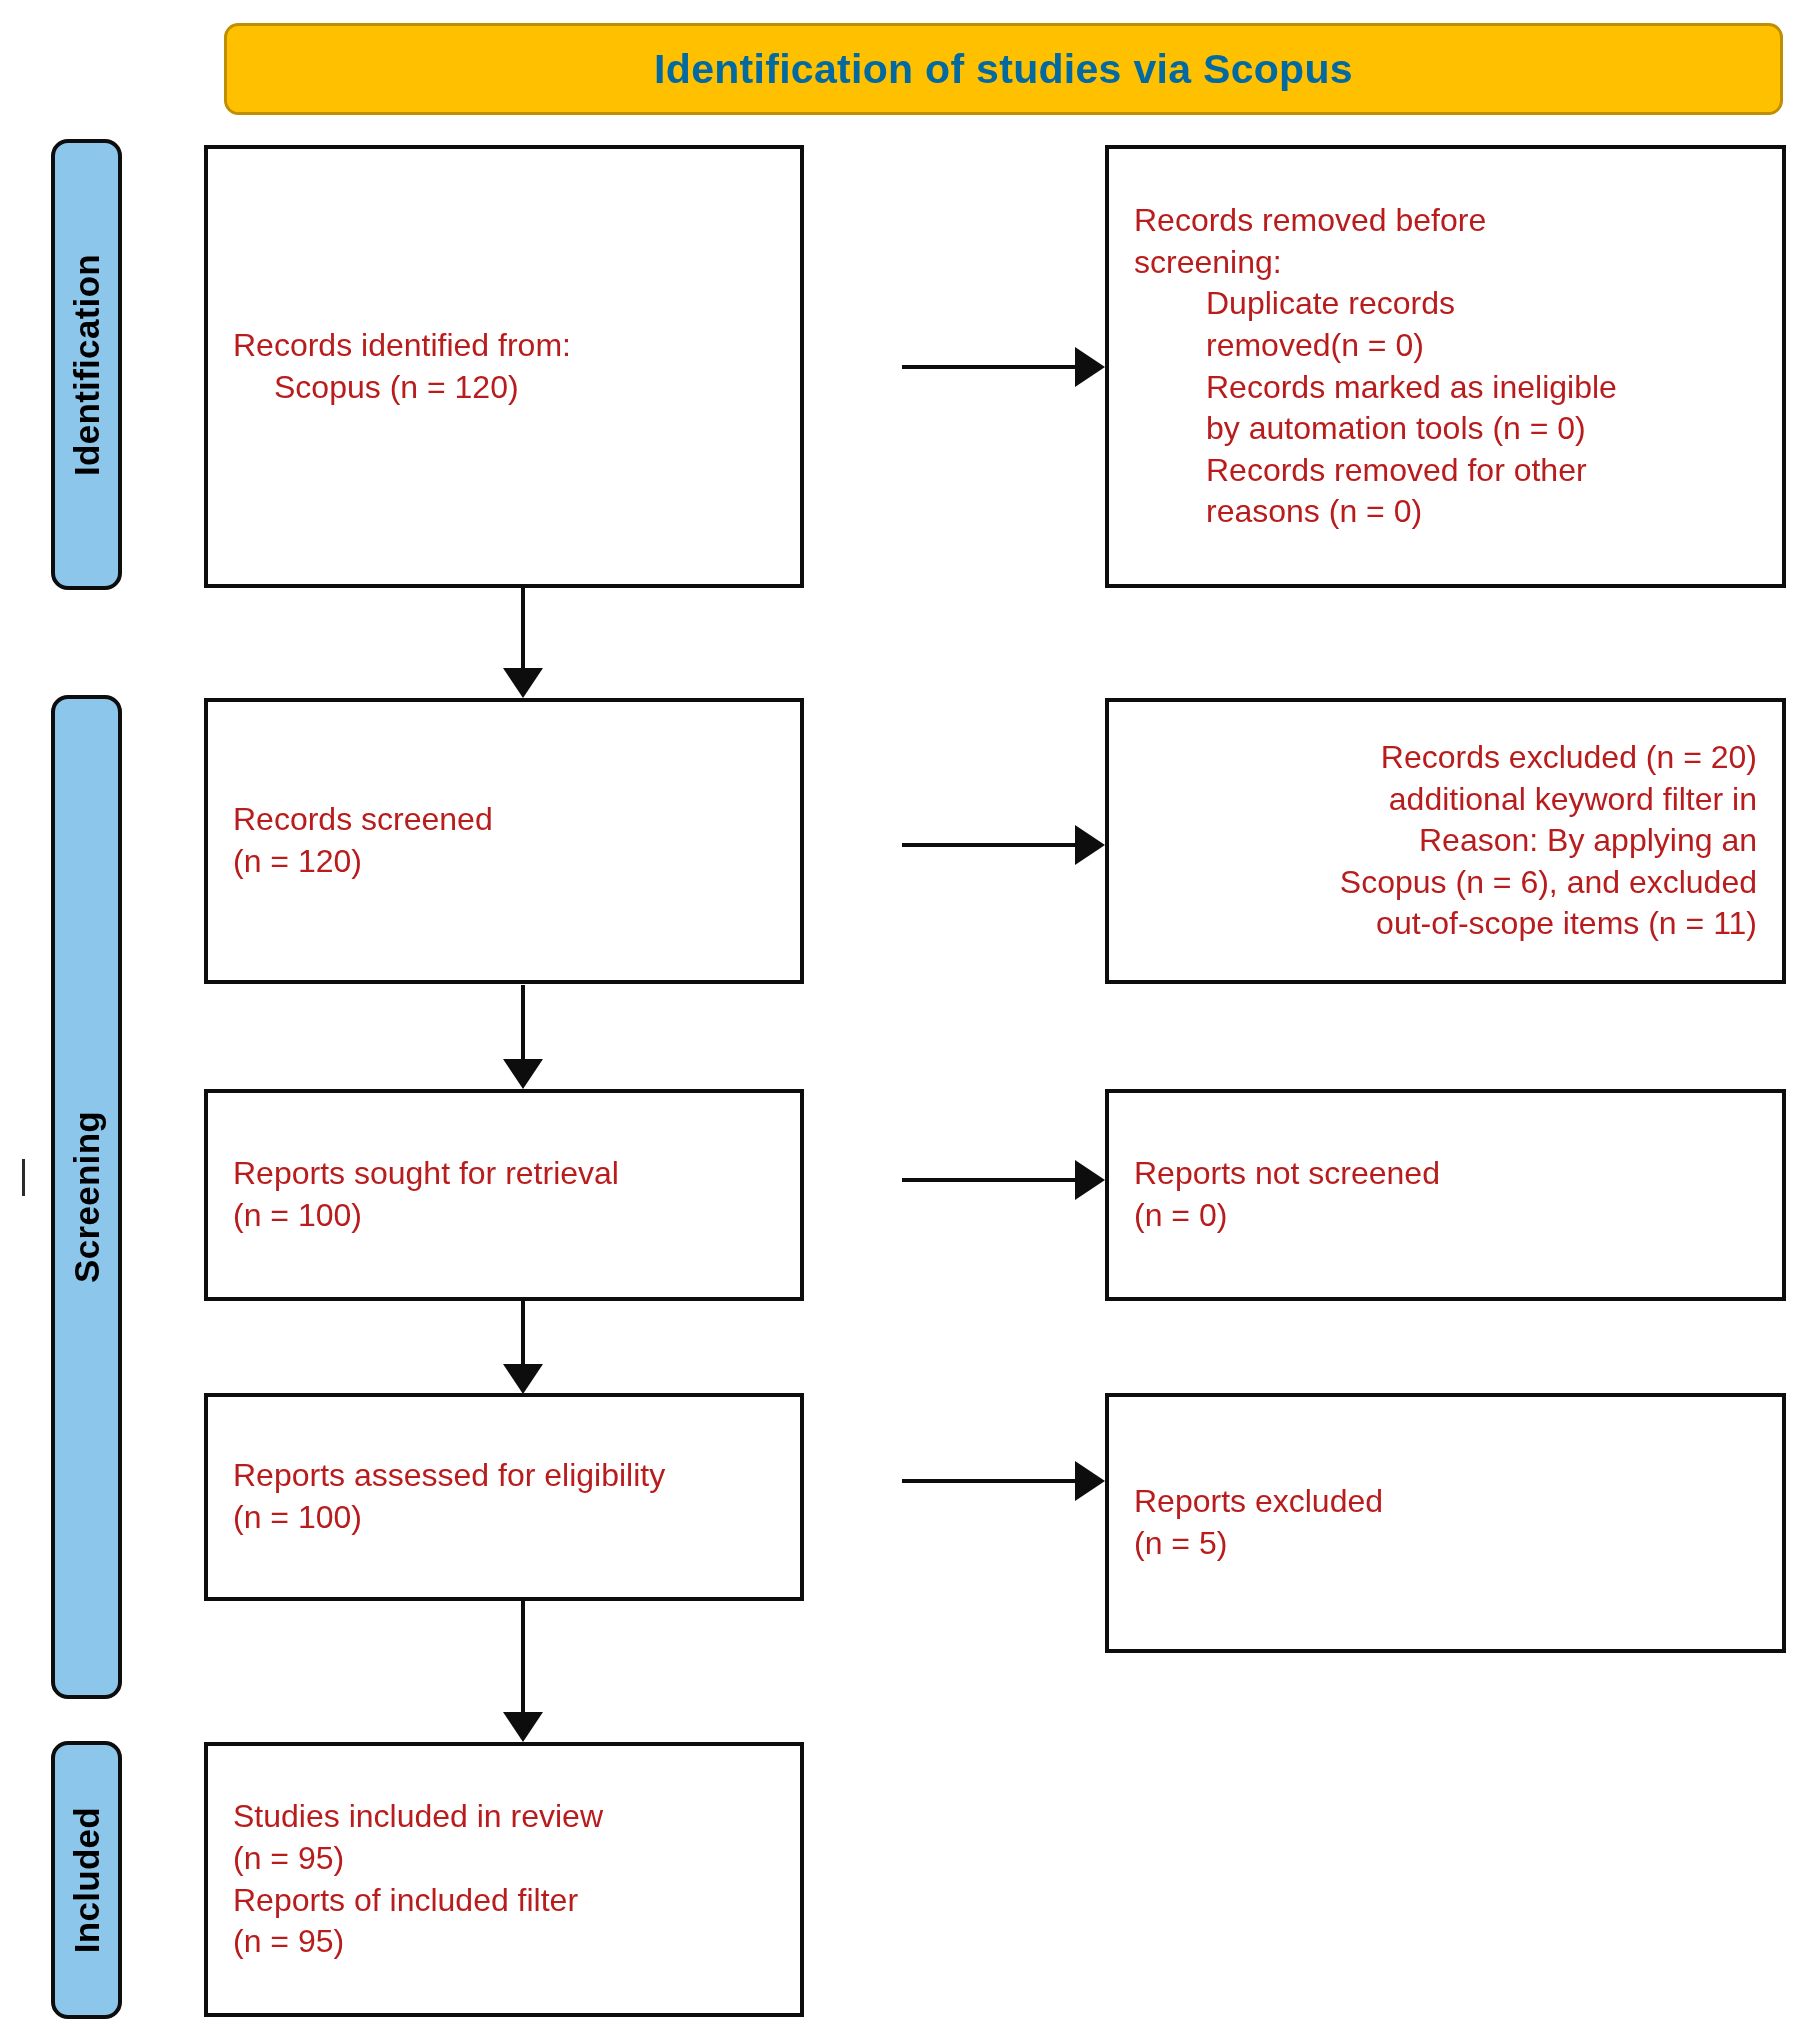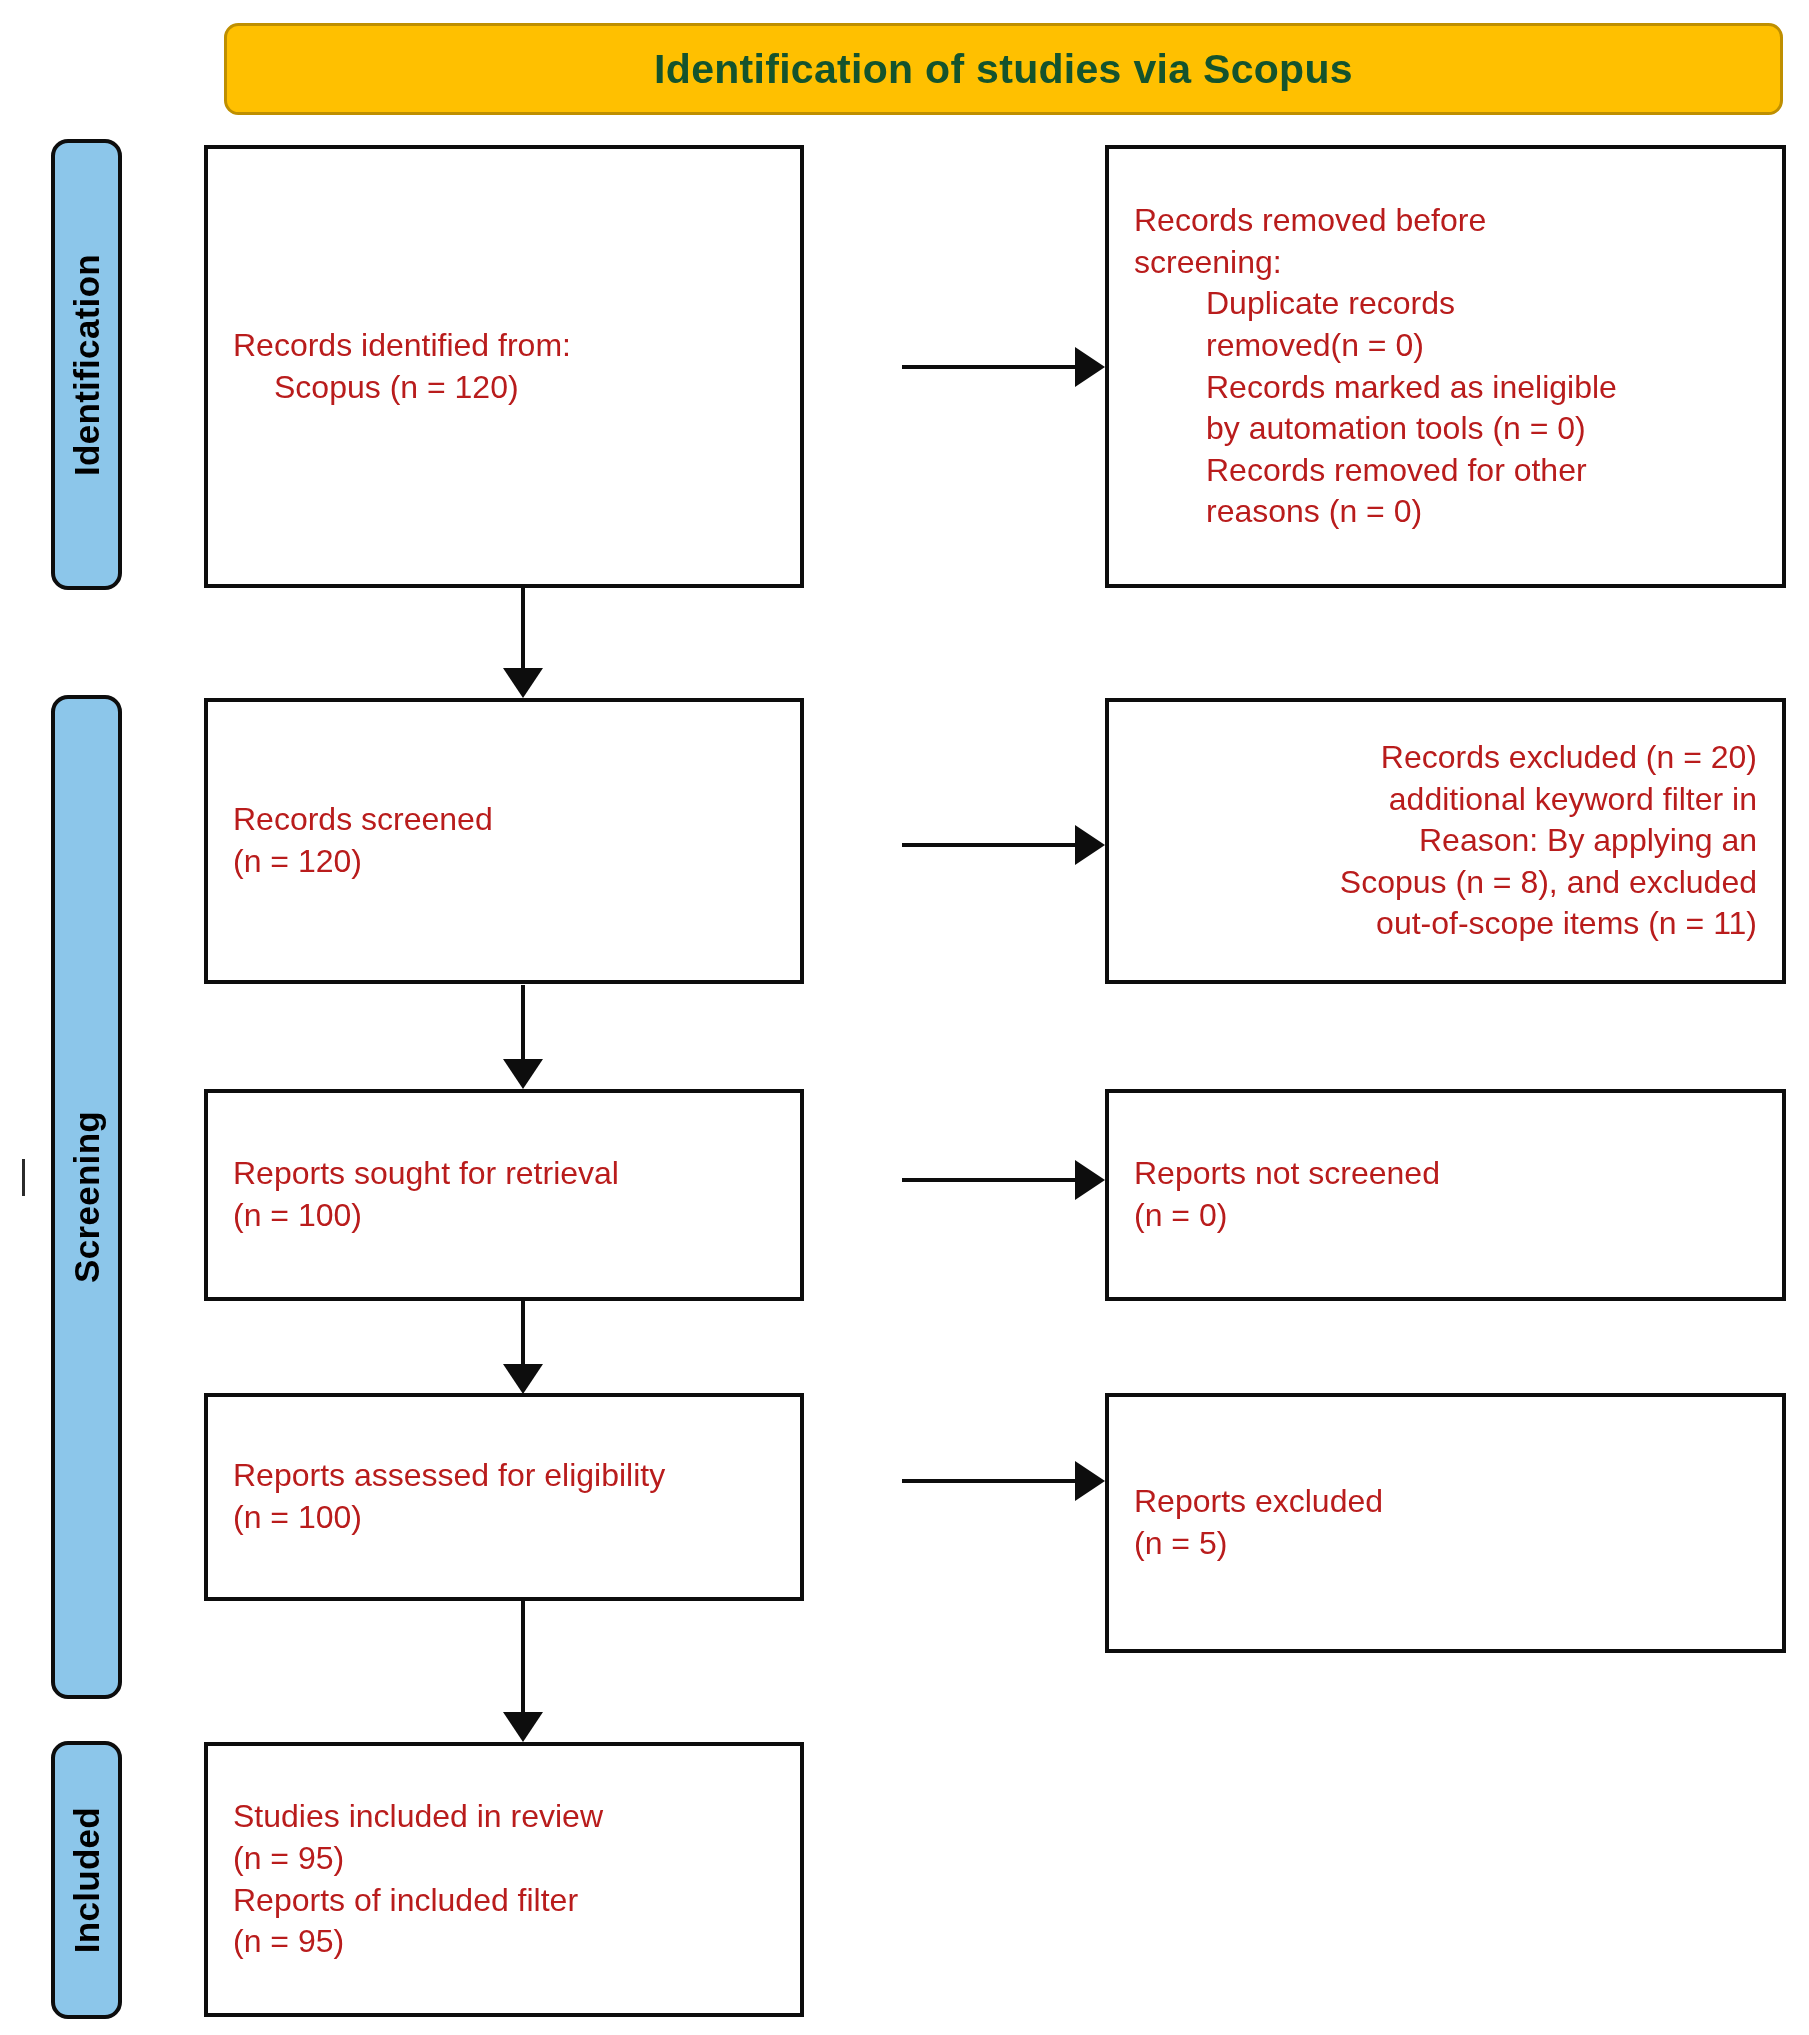--- a/index.html
+++ b/index.html
@@ -30,21 +30,21 @@
     border: 3.9px solid #BF8F00;
     border-radius: 14.4px;
     box-sizing: border-box;
     display: flex;
     align-items: center;
     justify-content: center;
   }
   .banner-text {
     font-size: 41px;
     font-weight: bold;
-    color: #14532d;
+    color: #0369a1;
     letter-spacing: 0.3px;
     white-space: nowrap;
   }
 
   
   .stage {
     position: absolute;
     background: #8CC6EA;
     border: 4.6px solid #0D0D0D;
     border-radius: 17px;
@@ -179,21 +179,21 @@
       <div class="line">Records screened</div>
       <div class="line">(n = 120)</div>
     </div>
   </div>
 
   <div class="box col-right box-excluded">
     <div class="box-inner">
       <div class="line">Records excluded (n = 20)</div>
       <div class="line">additional keyword filter in</div>
       <div class="line">Reason: By applying an</div>
-      <div class="line">Scopus (n = 8), and excluded</div>
+      <div class="line">Scopus (n = 6), and excluded</div>
       <div class="line">out-of-scope items (n = 11)</div>
     </div>
   </div>
 
   <div class="box col-left box-sought">
     <div class="box-inner">
       <div class="line">Reports sought for retrieval</div>
       <div class="line">(n = 100)</div>
     </div>
   </div>

